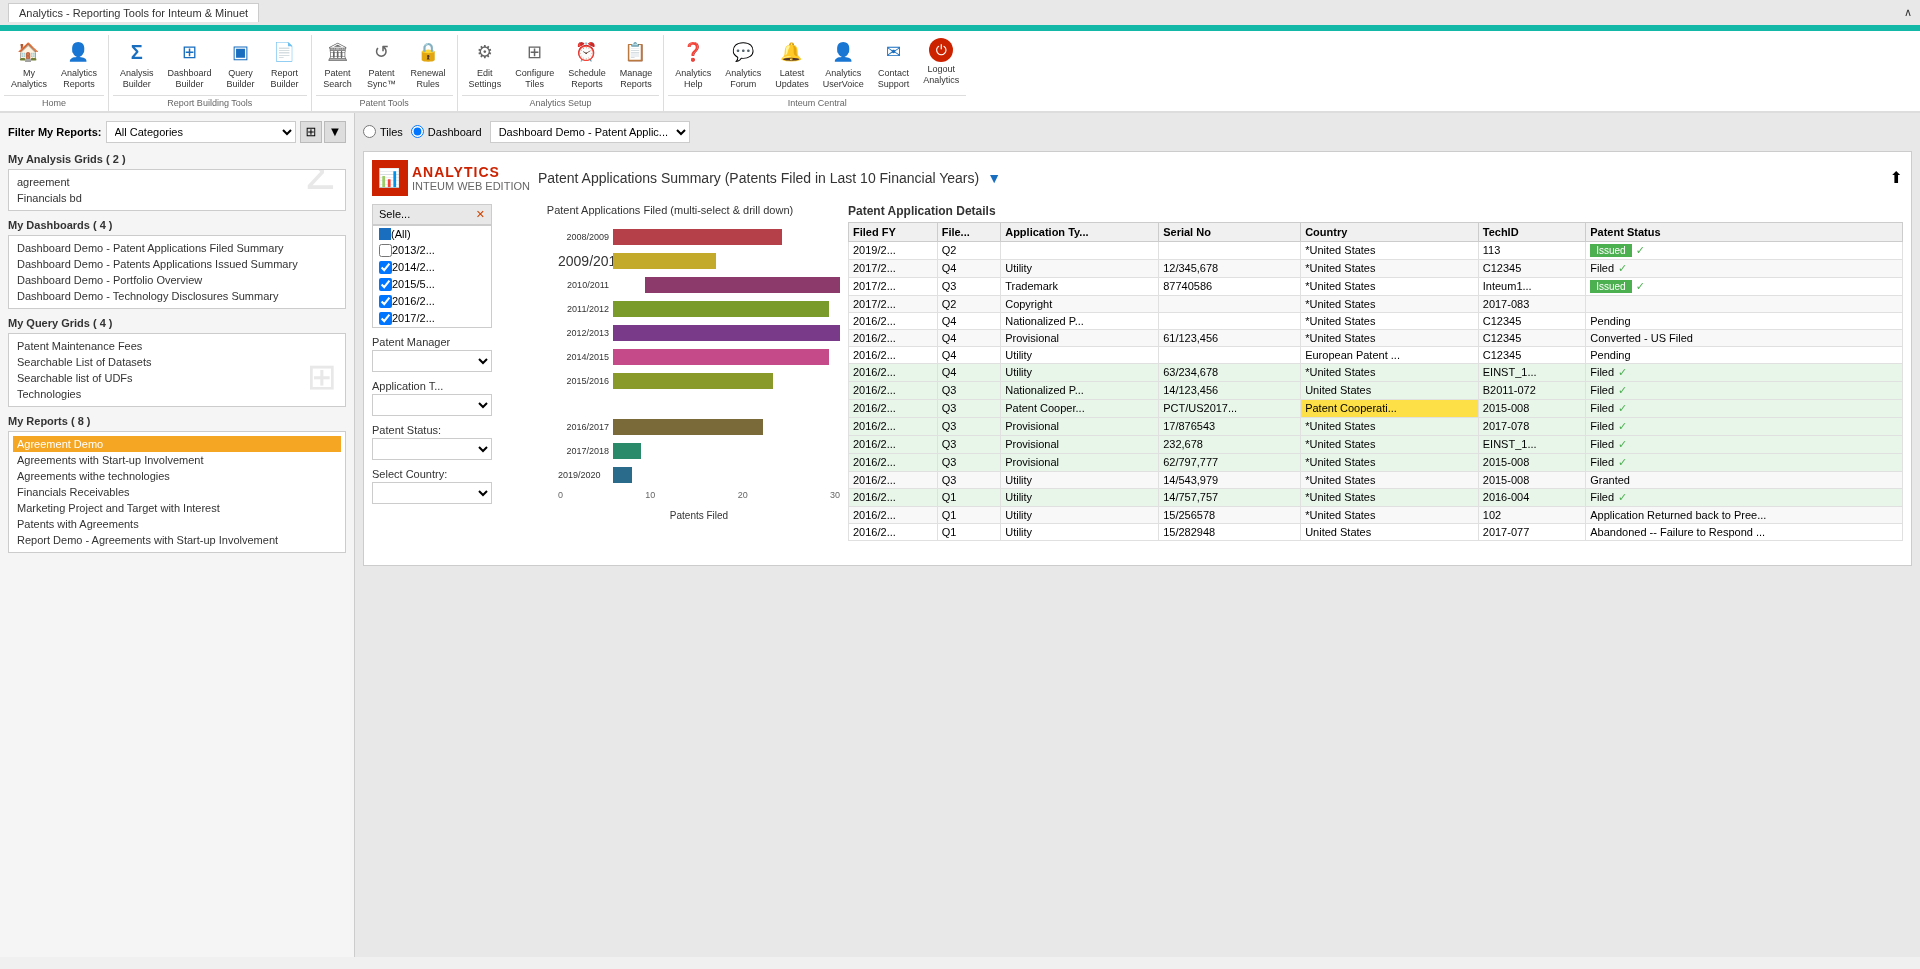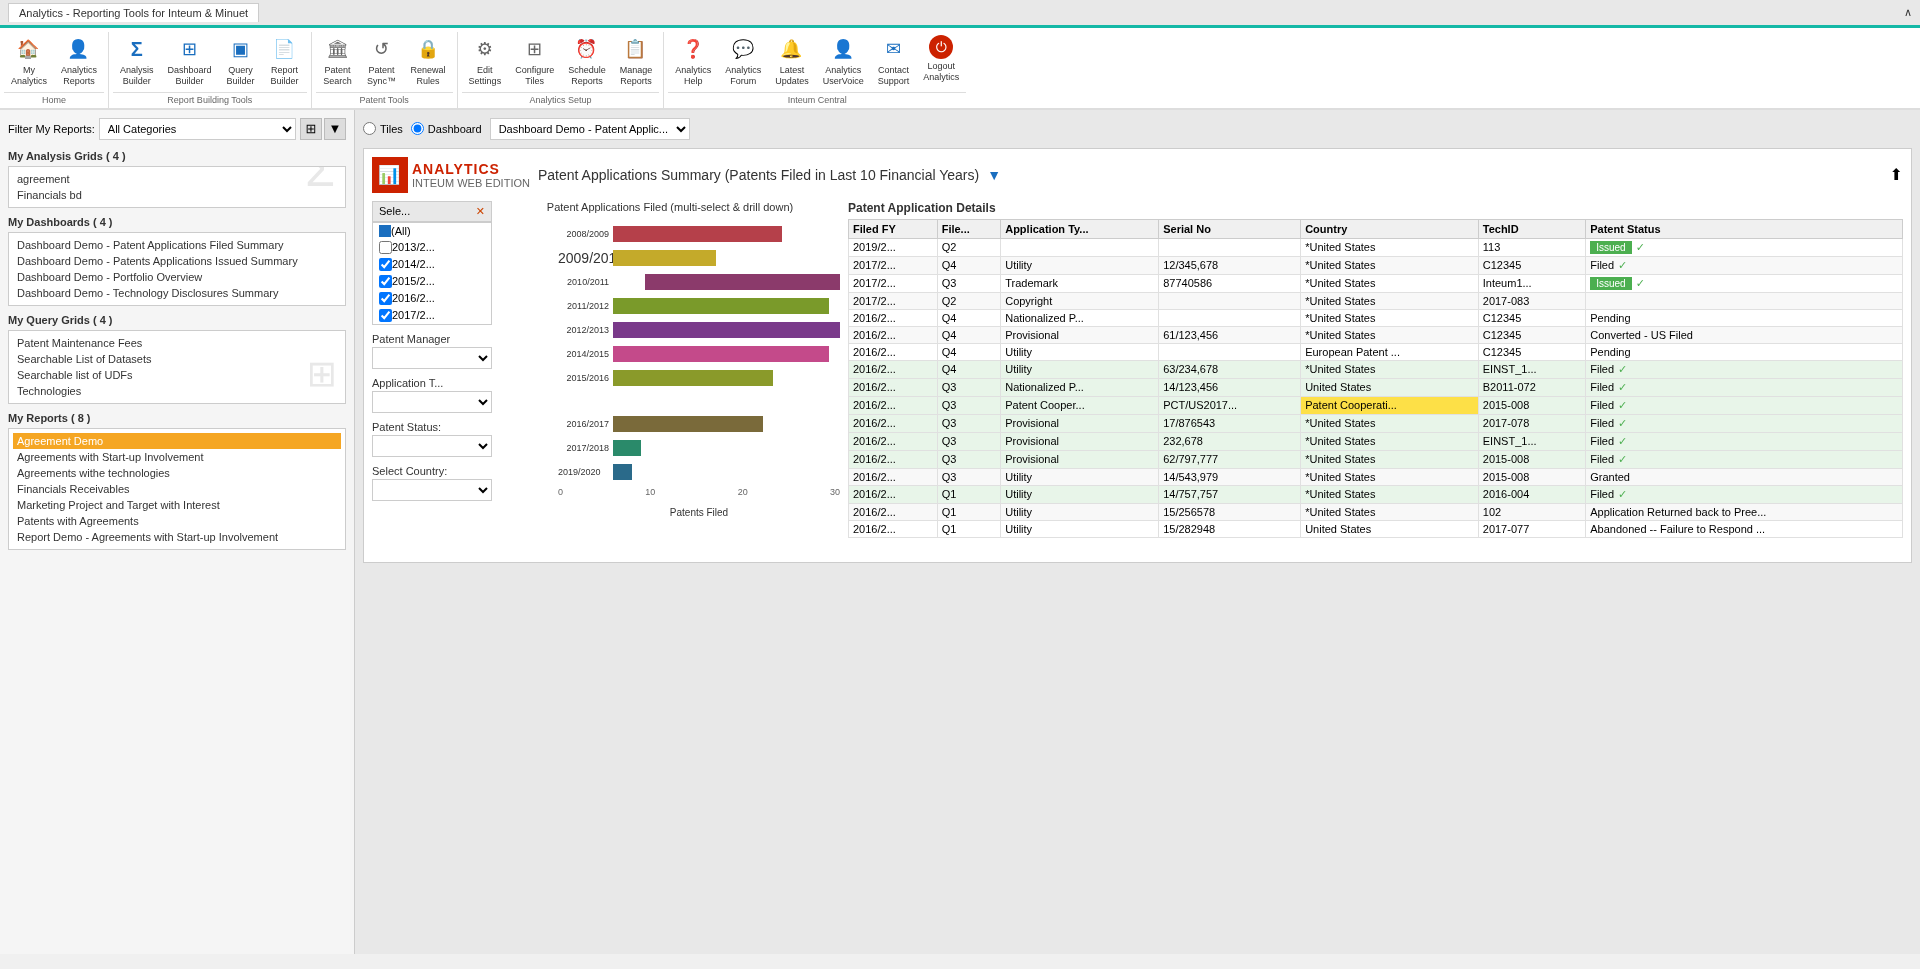--- a/index.html
+++ b/index.html
@@ -1,21 +1,21 @@
 <!DOCTYPE html>
 <html><head>
   <meta charset="utf-8">
   <style>
     * { box-sizing: border-box; margin: 0; padding: 0; font-family: Arial, sans-serif; font-size: 11px; }
     body { background: #f0f0f0; overflow: hidden; }
 
     
     .title-bar {
       background: #e8e8e8;
-      border-bottom: 3px solid #14b8a6;
+      border-bottom: 6px solid #14b8a6;
       padding: 3px 8px;
       font-size: 11px;
       color: #333;
       display: flex;
       align-items: center;
       justify-content: space-between;
     }
     .title-bar-tab {
       background: white;
       border: 1px solid #ccc;
@@ -93,21 +93,21 @@
       border-right: 1px solid #ccc;
       overflow-y: auto;
       padding: 8px;
     }
     .filter-bar {
       display: flex;
       align-items: center;
       margin-bottom: 10px;
       gap: 4px;
     }
-    .filter-bar label { font-size: 11px; font-weight: normal; white-space: nowrap; }
+    .filter-bar label { font-size: 11px; font-weight: bold; white-space: nowrap; }
     .filter-select {
       flex: 1;
       height: 22px;
       border: 1px solid #ccc;
       background: white;
       font-size: 11px;
       padding: 0 4px;
     }
     .filter-icons { display: flex; gap: 2px; }
     .filter-icon-btn {
@@ -432,21 +432,21 @@
       <label>Filter My Reports:</label>
       <select class="filter-select">
         <option>All Categories</option>
       </select>
       <div class="filter-icons">
         <div class="filter-icon-btn">⊞</div>
         <div class="filter-icon-btn">▼</div>
       </div>
     </div>
 
-    <div class="section-header">My Analysis Grids ( 4 )</div>
+    <div class="section-header">My Analysis Grids ( 2 )</div>
     <div class="section-box section-with-icon">
       <div class="list-item">agreement</div>
       <div class="list-item">Financials bd</div>
       <div class="sigma-icon">Σ</div>
     </div>
 
     <div class="section-header">My Dashboards ( 4 )</div>
     <div class="section-box">
       <div class="list-item">Dashboard Demo - Patent Applications Filed Summary</div>
       <div class="list-item">Dashboard Demo - Patents Applications Issued Summary</div>
@@ -522,21 +522,21 @@
             <div class="filter-list-item">
               <input type="checkbox" style="">
               <span>2013/2...</span>
             </div>
             <div class="filter-list-item">
               <input type="checkbox" checked="" style="">
               <span>2014/2...</span>
             </div>
             <div class="filter-list-item">
               <input type="checkbox" checked="" style="">
-              <span>2015/2...</span>
+              <span>2015/5...</span>
             </div>
             <div class="filter-list-item">
               <input type="checkbox" checked="" style="">
               <span>2016/2...</span>
             </div>
             <div class="filter-list-item">
               <input type="checkbox" checked="" style="">
               <span>2017/2...</span>
             </div>
           </div>

